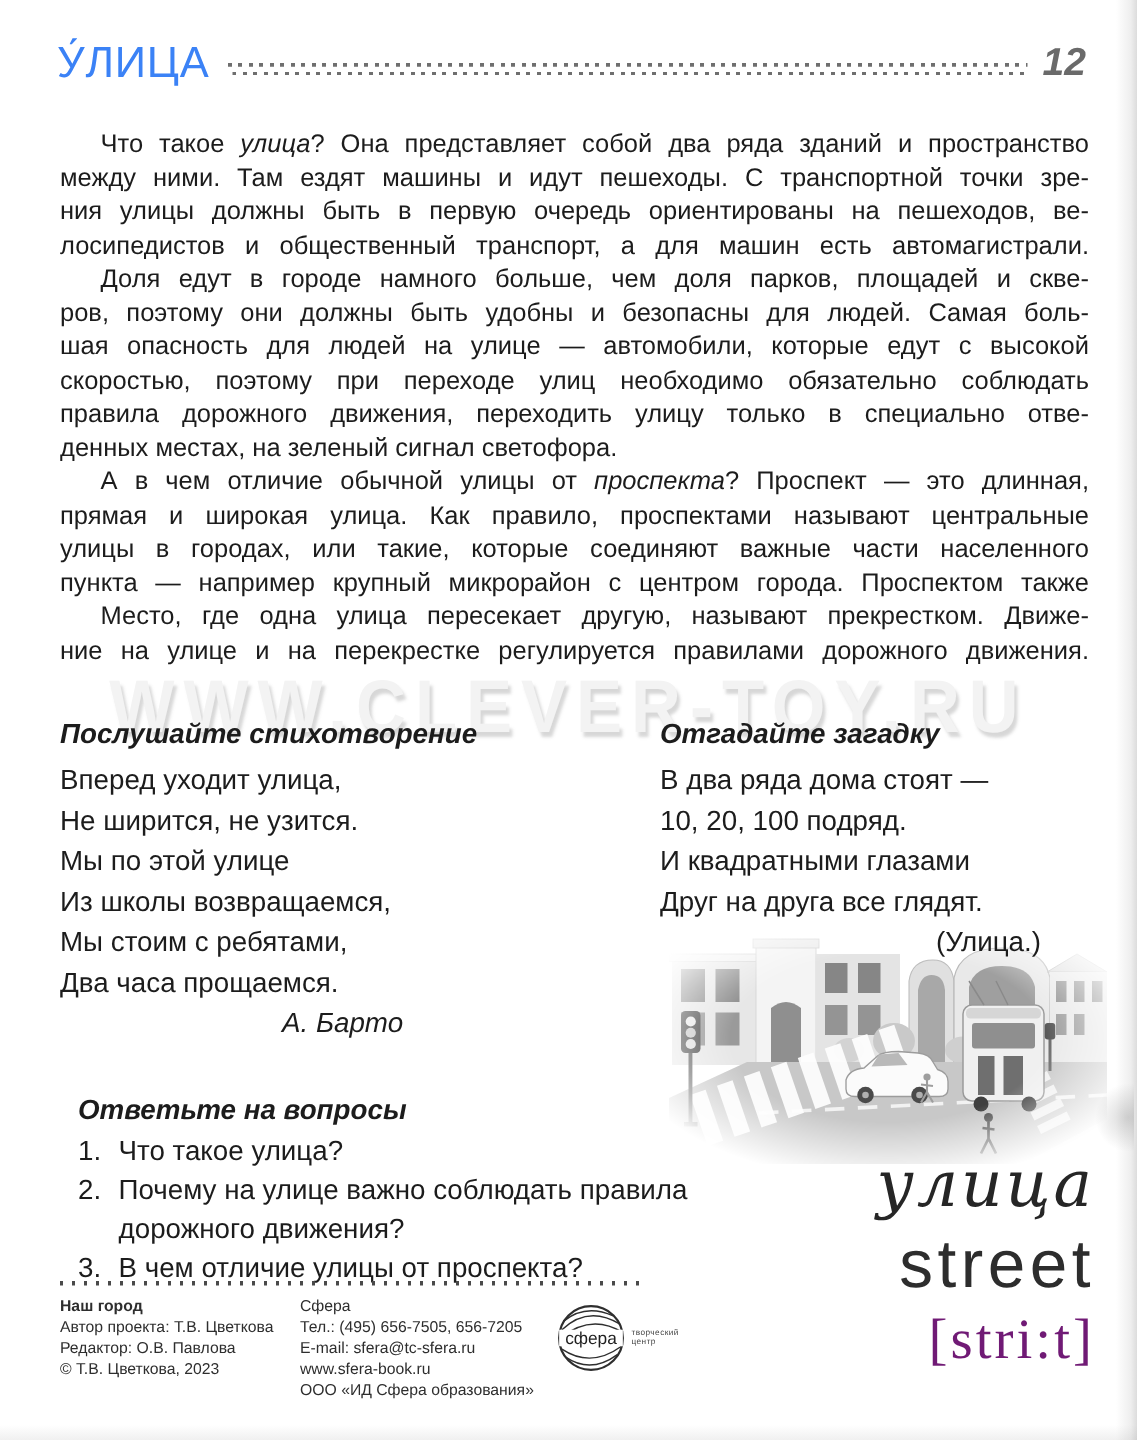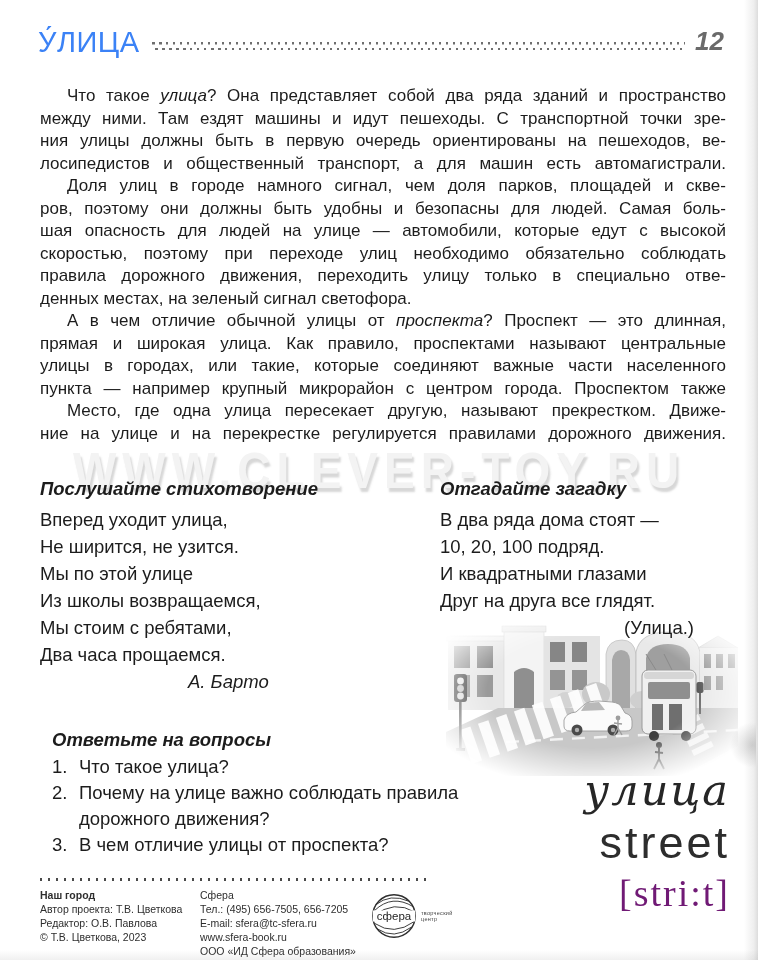--- a/index.html
+++ b/index.html
@@ -42,21 +42,21 @@
   .illustration svg{width:100%;height:100%;display:block;}
 
   
   .questions{position:absolute;left:52px;top:729px;width:480px;z-index:2;}
   .questions .sec-head{margin-bottom:3px;}
   .q-row{display:flex;font-size:18.5px;line-height:26px;}
   .q-num{width:27px;flex:0 0 27px;}
   .q-lines .tline{line-height:26px;}
 
   
-  .footer{position:absolute;left:40px;top:878px;width:420px;z-index:2;}
+  .footer{position:absolute;left:40px;top:854px;width:420px;z-index:2;}
   .dotline{width:388px;height:3px;margin-bottom:7px;
     background:repeating-linear-gradient(90deg,#4a4a4a 0 2.2px,transparent 2.2px 8px);}
   .foot-cols{display:flex;align-items:flex-start;}
   .fc1{width:160px;}
   .fc2{width:170px;}
   .ft{font-weight:700;}
   .ft,.fline{font-size:10.5px;line-height:14px;color:#2e2e2e;white-space:nowrap;}
   .logo{display:flex;align-items:center;margin-top:4px;}
   .logo-side{font-size:5.5px;line-height:6.5px;color:#444;margin-left:3px;letter-spacing:.3px;}
 
@@ -91,21 +91,21 @@
   </header>
 
   <main class="bodytext">
     <div class="para">
         <div class="jline"><span>Что такое </span><span class="it">улица</span><span>? Она представляет собой два ряда зданий и пространство</span></div>
         <div class="jline"><span>между ними. Там ездят машины и идут пешеходы. С транспортной точки зре-</span></div>
         <div class="jline"><span>ния улицы должны быть в первую очередь ориентированы на пешеходов, ве-</span></div>
         <div class="jline"><span>лосипедистов и общественный транспорт, а для машин есть автомагистрали.</span></div>
       </div>
     <div class="para p-short">
-        <div class="jline"><span>Доля улиц в городе намного сигнал, чем доля парков, площадей и скве-</span></div>
+        <div class="jline"><span>Доля едут в городе намного больше, чем доля парков, площадей и скве-</span></div>
         <div class="jline"><span>ров, поэтому они должны быть удобны и безопасны для людей. Самая боль-</span></div>
         <div class="jline"><span>шая опасность для людей на улице — автомобили, которые едут с высокой</span></div>
         <div class="jline"><span>скоростью, поэтому при переходе улиц необходимо обязательно соблюдать</span></div>
         <div class="jline"><span>правила дорожного движения, переходить улицу только в специально отве-</span></div>
         <div class="jline"><span>денных местах, на зеленый сигнал светофора.</span></div>
       </div>
     <div class="para">
         <div class="jline"><span>А в чем отличие обычной улицы от </span><span class="it">проспекта</span><span>? Проспект — это длинная,</span></div>
         <div class="jline"><span>прямая и широкая улица. Как правило, проспектами называют центральные</span></div>
         <div class="jline"><span>улицы в городах, или такие, которые соединяют важные части населенного</span></div>

